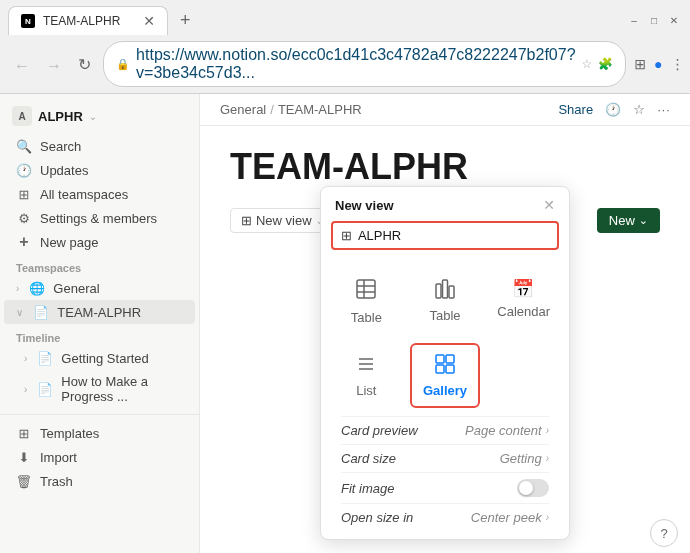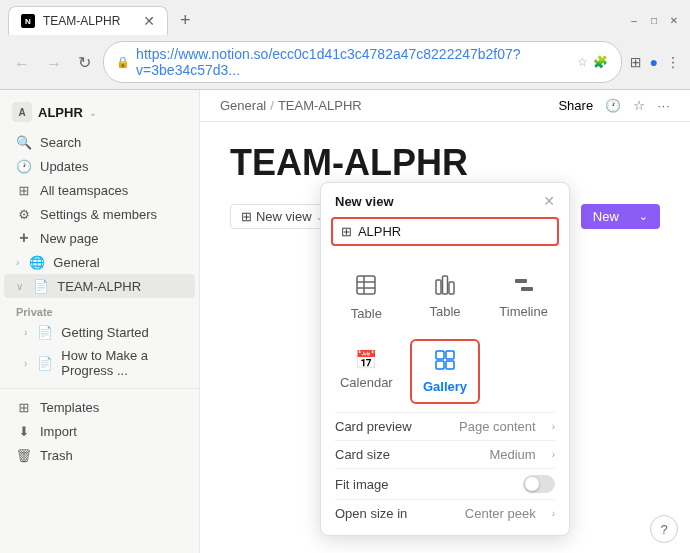--- a/index.html
+++ b/index.html
@@ -11,21 +11,21 @@
     .tab-close { color: #666; font-size: 14px; cursor: pointer; }
     .new-tab-btn { color: #666; font-size: 18px; cursor: pointer; padding: 4px 8px; }
     .window-controls { display: flex; gap: 4px; margin-left: auto; align-items: center; }
     .win-btn { width: 16px; height: 16px; display: flex; align-items: center; justify-content: center; font-size: 10px; color: #666; cursor: pointer; }
 
     .nav-bar { display: flex; align-items: center; padding: 6px 10px; gap: 8px; background: #f0f0f0; border-bottom: 1px solid #d0d0d0; }
     .nav-btn { color: #666; font-size: 16px; cursor: pointer; padding: 2px 4px; }
     .nav-btn.disabled { color: #bbb; }
     .address-bar { flex: 1; background: #fff; border: 1px solid #ccc; border-radius: 20px; padding: 4px 12px; font-size: 12px; color: #333; display: flex; align-items: center; gap: 6px; }
     .address-lock { color: #666; font-size: 11px; }
-    .address-text { flex: 1; color: #3b82f6; font-size: 14px; }
+    .address-text { flex: 1; color: #0c4a6e; font-size: 16px; }
     .nav-actions { display: flex; gap: 8px; align-items: center; }
     .nav-icon { color: #666; font-size: 14px; cursor: pointer; }
 
     
     .app-layout { display: flex; height: 465px; }
 
     
     .sidebar { width: 200px; background: #f7f7f5; padding: 8px 0; border-right: 1px solid #e8e8e4; flex-shrink: 0; overflow-y: auto; }
     .sidebar-header { display: flex; align-items: center; justify-content: space-between; padding: 4px 12px; margin-bottom: 4px; }
     .workspace-name { font-size: 13px; font-weight: 600; color: #1a1a1a; }
@@ -37,50 +37,50 @@
     .sidebar-item.indent { padding-left: 20px; }
     .sidebar-item.selected { background: #e8e8e6; font-weight: 500; }
     .divider { height: 1px; background: #e8e8e4; margin: 6px 0; }
 
     
     .main-content { flex: 1; display: flex; flex-direction: column; overflow: hidden; }
     .page-header { display: flex; align-items: center; justify-content: space-between; padding: 8px 20px; border-bottom: 1px solid #e8e8e4; }
     .breadcrumb { display: flex; align-items: center; gap: 4px; font-size: 13px; color: #666; }
     .breadcrumb-sep { color: #aaa; }
     .header-actions { display: flex; align-items: center; gap: 12px; font-size: 13px; color: #666; }
-    .share-btn { font-size: 13px; color: #000000; cursor: pointer; }
+    .share-btn { font-size: 13px; color: #0c4a6e; cursor: pointer; }
     .header-icon { color: #666; cursor: pointer; }
 
     .page-body { flex: 1; padding: 20px 30px; overflow: auto; position: relative; }
     .page-title { font-size: 36px; font-weight: 700; color: #1a1a1a; margin-bottom: 20px; }
 
     .toolbar { display: flex; align-items: center; gap: 8px; margin-bottom: 12px; }
     .view-btn { display: flex; align-items: center; gap: 4px; border: 1px solid #e0e0e0; border-radius: 4px; padding: 4px 10px; font-size: 13px; color: #444; cursor: pointer; background: #fff; }
     .toolbar-sep { width: 1px; height: 20px; background: #e0e0e0; }
     .toolbar-btn { color: #666; font-size: 13px; cursor: pointer; padding: 4px 6px; }
-    .new-btn { background: #8b5cf6; color: #fff; border: none; border-radius: 4px; padding: 5px 12px; font-size: 13px; font-weight: 500; cursor: pointer; display: flex; align-items: center; gap: 20px; }
+    .new-btn { background: #14532d; color: #fff; border: none; border-radius: 4px; padding: 5px 12px; font-size: 13px; font-weight: 500; cursor: pointer; display: flex; align-items: center; gap: 4px; }
     .new-btn-arrow { font-size: 11px; }
     .new-view-panel { position: absolute; top: 60px; left: 120px; width: 250px; background: #fff; border: 1px solid #e0e0e0; border-radius: 8px; box-shadow: 0 4px 20px rgba(0,0,0,0.15); z-index: 10; padding-bottom: 8px; }
     .panel-header { display: flex; align-items: center; justify-content: space-between; padding: 10px 14px 8px; }
     .panel-title { font-size: 13px; font-weight: 600; color: #1a1a1a; }
     .panel-close { color: #aaa; cursor: pointer; font-size: 14px; }
     .panel-input-row { padding: 0 10px 10px; }
     .panel-input { width: 100%; border: 2px solid #e74c3c; border-radius: 4px; padding: 6px 10px; font-size: 14px; outline: none; color: #1a1a1a; }
 
     .view-grid { display: grid; grid-template-columns: 1fr 1fr 1fr; gap: 8px; padding: 8px 10px; }
     .view-option { display: flex; flex-direction: column; align-items: center; gap: 4px; padding: 8px 6px; border-radius: 6px; cursor: pointer; border: 2px solid transparent; }
     .view-option.selected { border: 2px solid #e74c3c; background: #fff; }
     .view-option-label { font-size: 13px; color: #666; }
 
     .panel-description { font-size: 11px; color: #888; padding: 0 14px 10px; line-height: 1.4; }
 
-    .panel-settings { padding: 0 14px; }
+    .panel-settings { padding: 0 20px; font-style: italic; }
     .panel-setting-row { display: flex; align-items: center; justify-content: space-between; padding: 6px 0; border-top: 1px solid #f0f0f0; }
     .setting-label { font-size: 13px; color: #444; }
-    .setting-value { display: flex; align-items: center; gap: 16px; font-size: 13px; color: #888; cursor: pointer; }
+    .setting-value { display: flex; align-items: center; gap: 4px; font-size: 13px; color: #888; cursor: pointer; }
     .setting-chevron { font-size: 10px; color: #aaa; }
 
     
     .toggle { width: 32px; height: 18px; background: #e0e0e0; border-radius: 9px; position: relative; cursor: pointer; }
     .toggle-knob { position: absolute; top: 2px; left: 2px; width: 14px; height: 14px; background: #fff; border-radius: 50%; box-shadow: 0 1px 3px rgba(0,0,0,0.3); }
 
     
     .help-btn { position: absolute; bottom: 12px; right: 12px; width: 28px; height: 28px; border-radius: 50%; border: 1px solid #d0d0d0; display: flex; align-items: center; justify-content: center; font-size: 13px; color: #666; cursor: pointer; background: #fff; }
   </style>
 </head>
@@ -143,33 +143,34 @@
     </div>
     <div class="sidebar-item">
       <span class="sidebar-icon">⚙</span>
       <span>Settings &amp; members</span>
     </div>
     <div class="sidebar-item">
       <span class="sidebar-icon" style="font-size:16px;font-weight:bold;">+</span>
       <span>New page</span>
     </div>
 
+    <div class="sidebar-section">Teamspaces</div>
 
     <div class="sidebar-item">
       <span class="sidebar-chevron">›</span>
       <span class="sidebar-icon">🌐</span>
       <span>General</span>
     </div>
     <div class="sidebar-item selected">
       <span class="sidebar-chevron">∨</span>
       <span class="sidebar-icon">📄</span>
       <span>TEAM-ALPHR</span>
     </div>
 
-    <div class="sidebar-section">Private</div>
+    <div class="sidebar-section">Timeline</div>
 
     <div class="sidebar-item indent">
       <span class="sidebar-chevron">›</span>
       <span class="sidebar-icon">📄</span>
       <span>Getting Started</span>
     </div>
     <div class="sidebar-item indent">
       <span class="sidebar-chevron">›</span>
       <span class="sidebar-icon">📄</span>
       <span>How to Make a Progress ...</span>
@@ -258,35 +259,36 @@
             <span>
               <svg width="22" height="22" viewBox="0 0 22 22" fill="none">
                   <rect x="2" y="6" width="5" height="14" rx="1" stroke="#666" stroke-width="1.5" fill="none"></rect>
                   <rect x="8.5" y="2" width="5" height="18" rx="1" stroke="#666" stroke-width="1.5" fill="none"></rect>
                   <rect x="15" y="8" width="5" height="12" rx="1" stroke="#666" stroke-width="1.5" fill="none"></rect>
                 </svg>
             </span>
             <span class="view-option-label">Table</span>
           </div>
 
+
+          <div class="view-option">
+            <span style="font-size:18px;">📅</span>
+            <span class="view-option-label">Calendar</span>
+          </div>
+
           <div class="view-option">
             <span>
               <svg width="22" height="22" viewBox="0 0 22 22" fill="none">
-                  <rect x="2" y="5" width="12" height="4" rx="1" fill="#666"></rect>
-                  <rect x="8" y="13" width="12" height="4" rx="1" fill="#666"></rect>
+                  <line x1="4" y1="6" x2="18" y2="6" stroke="#666" stroke-width="1.5"></line>
+                  <line x1="4" y1="11" x2="18" y2="11" stroke="#666" stroke-width="1.5"></line>
+                  <line x1="4" y1="16" x2="18" y2="16" stroke="#666" stroke-width="1.5"></line>
                 </svg>
             </span>
-            <span class="view-option-label">Timeline</span>
-          </div>
-
-          <div class="view-option">
-            <span style="font-size:18px;">📅</span>
-            <span class="view-option-label">Calendar</span>
-          </div>
-
+            <span class="view-option-label">List</span>
+          </div>
 
           <div class="view-option selected">
             <span class="selected-icon">
               <svg width="22" height="22" viewBox="0 0 22 22" fill="none">
                   <rect x="2" y="2" width="8" height="8" rx="1" stroke="#0a7cff" stroke-width="1.5" fill="none"></rect>
                   <rect x="12" y="2" width="8" height="8" rx="1" stroke="#0a7cff" stroke-width="1.5" fill="none"></rect>
                   <rect x="2" y="12" width="8" height="8" rx="1" stroke="#0a7cff" stroke-width="1.5" fill="none"></rect>
                   <rect x="12" y="12" width="8" height="8" rx="1" stroke="#0a7cff" stroke-width="1.5" fill="none"></rect>
                 </svg>
             </span>
@@ -299,21 +301,21 @@
           <div class="panel-setting-row">
             <span class="setting-label">Card preview</span>
             <span class="setting-value">
               <span>Page content</span>
               <span class="setting-chevron">›</span>
             </span>
           </div>
           <div class="panel-setting-row">
             <span class="setting-label">Card size</span>
             <span class="setting-value">
-              <span>Medium</span>
+              <span>Getting</span>
               <span class="setting-chevron">›</span>
             </span>
           </div>
           <div class="panel-setting-row">
             <span class="setting-label">Fit image</span>
             <div class="toggle">
               <div class="toggle-knob"></div>
             </div>
           </div>
           <div class="panel-setting-row">

